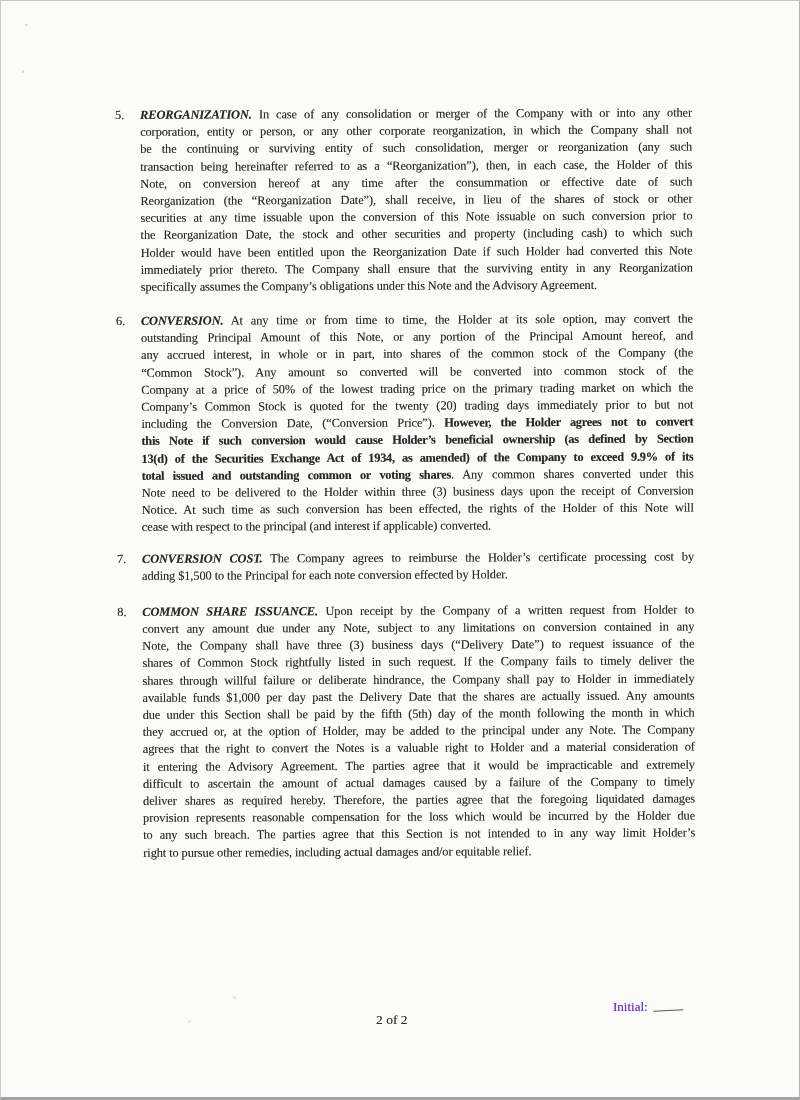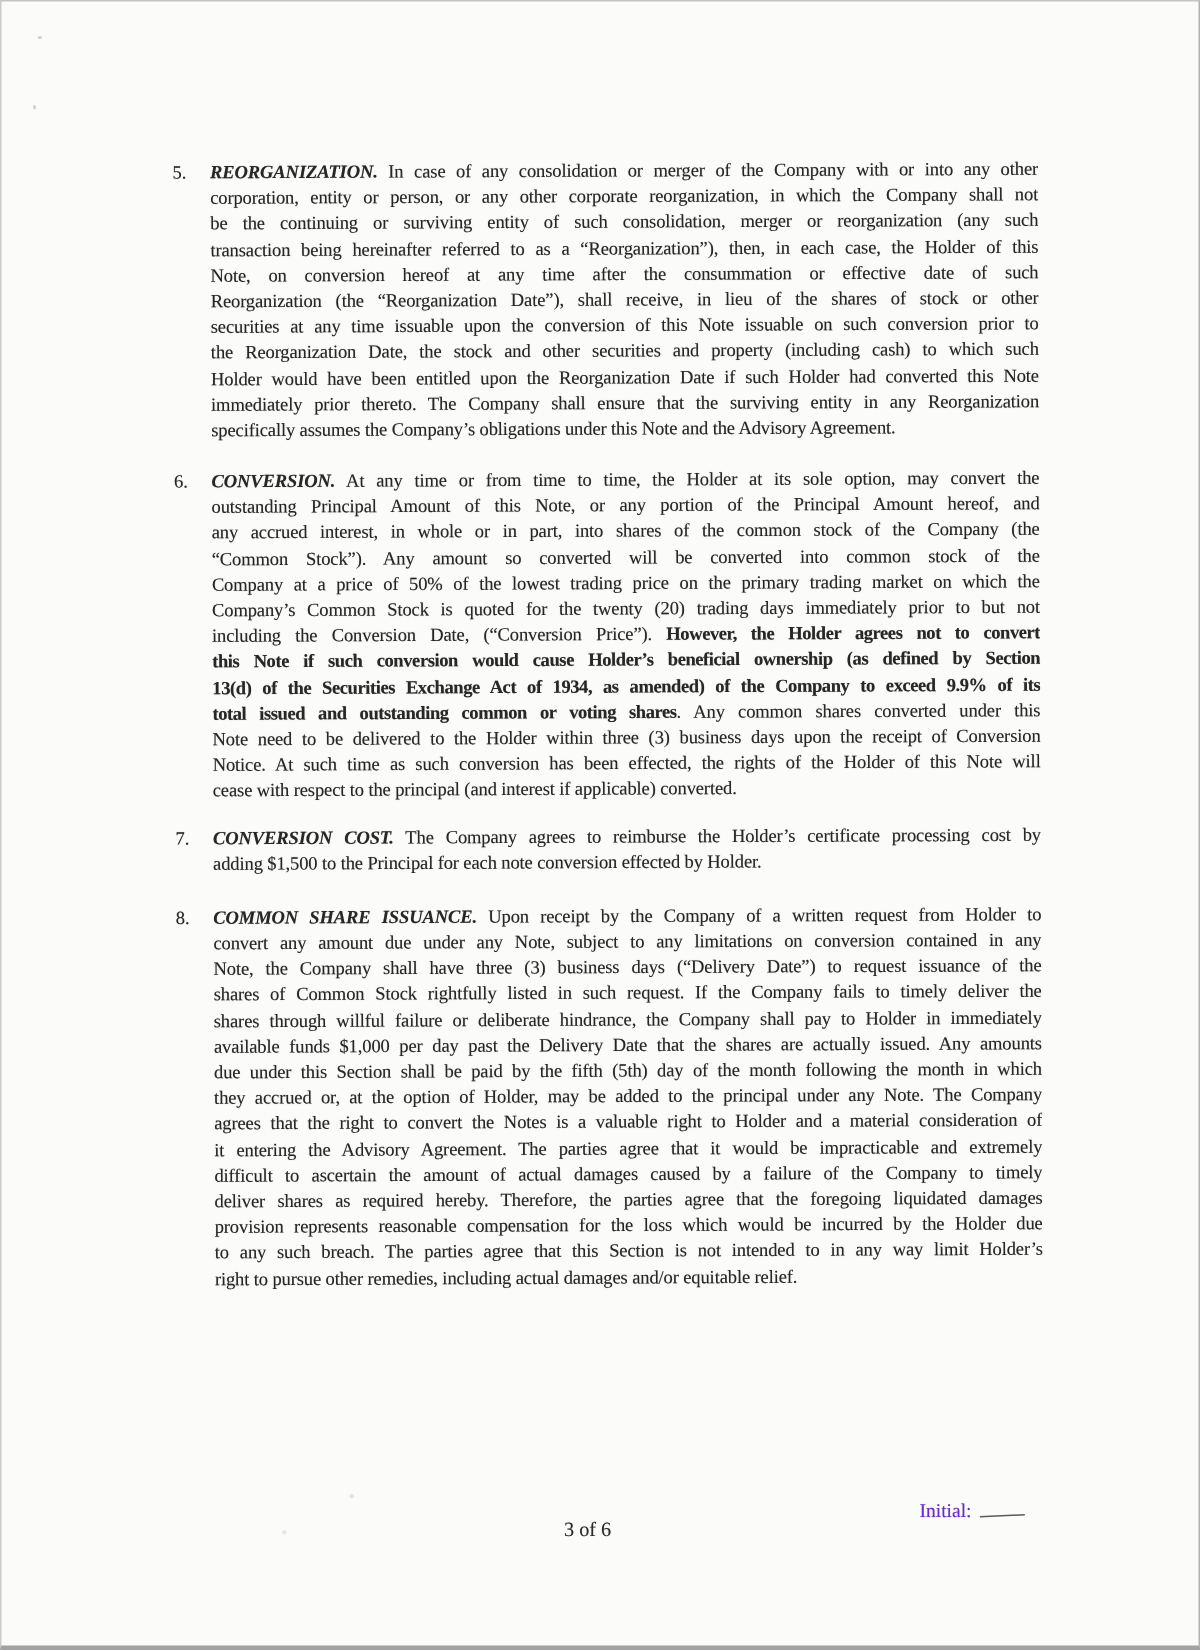--- a/index.html
+++ b/index.html
@@ -126,13 +126,13 @@
         <div class="line jline"><span>provision represents reasonable compensation for the loss which would be incurred by the Holder due</span></div>
         <div class="line jline"><span>to any such breach. The parties agree that this Section is not intended to in any way limit Holder’s</span></div>
         <div class="line lastline"><span>right to pursue other remedies, including actual damages and/or equitable relief.</span></div>
       </div>
   </div>
   </div>
 
 <div class="initial">
   <span>Initial:</span><span class="init-blank"></span>
 </div>
-<div class="pagenum">3 of 6</div>
+<div class="pagenum">2 of 2</div>
 
 </body></html>

